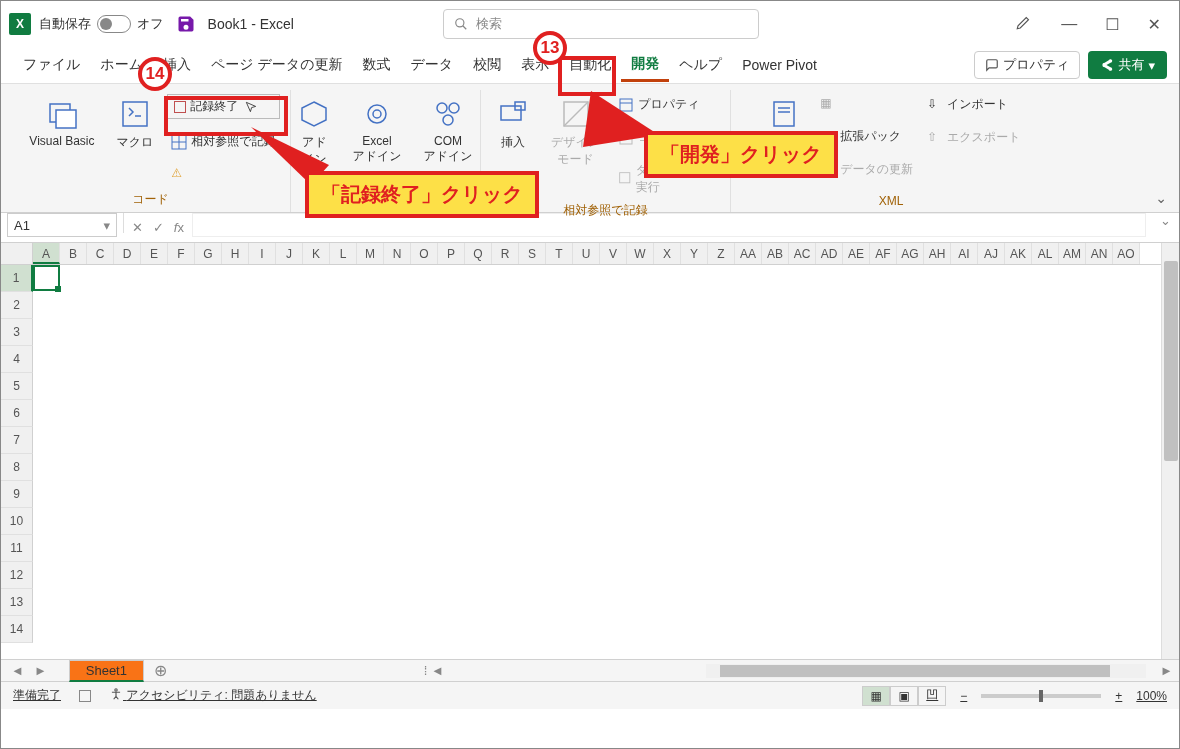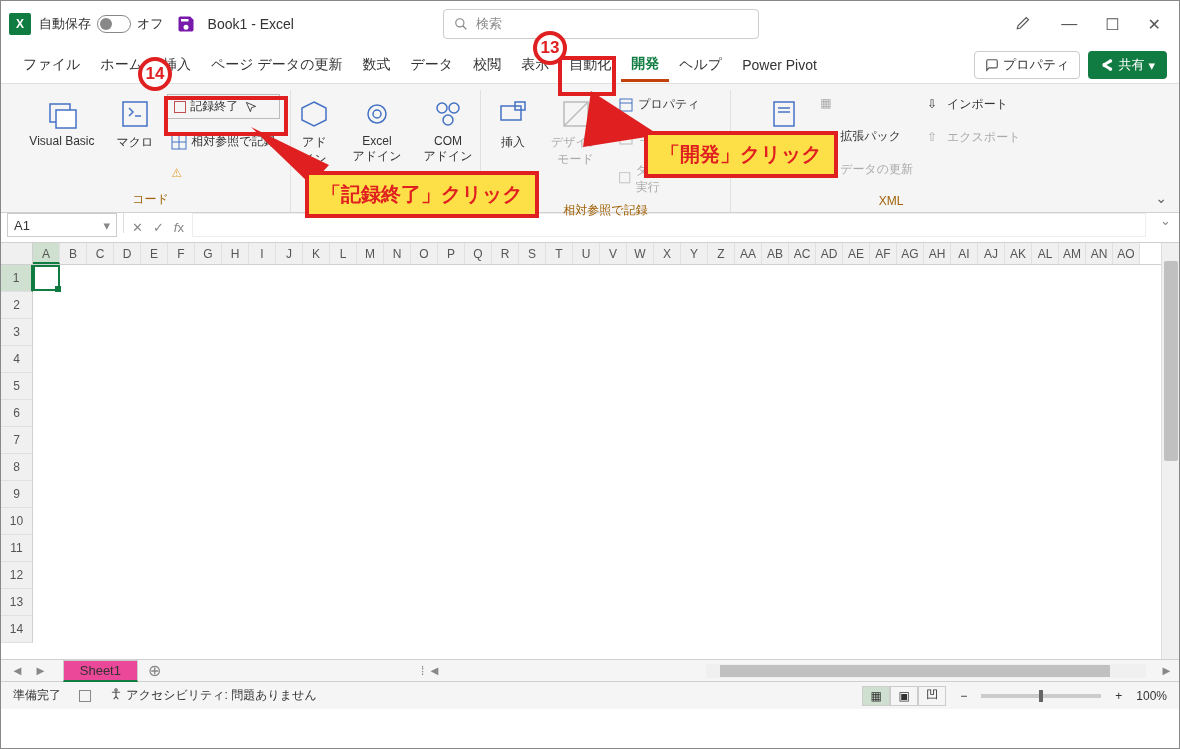--- a/index.html
+++ b/index.html
@@ -45,25 +45,25 @@
 .row-headers{display:flex;flex-direction:column;}
 .row-h{width:32px;height:27px;text-align:center;font-size:12px;border-bottom:1px solid #e0e0e0;border-right:1px solid #d0d0d0;background:#f0f0f0;line-height:27px;color:#555;}
 .row-h.sel{background:#d0e0d0;border-right:2px solid #107c41;}
 .cells{position:relative;flex:1;}
 .cell-cursor{position:absolute;left:0;top:0;width:27px;height:26px;border:2px solid #107c41;}
 .cell-cursor::after{content:"";position:absolute;right:-3px;bottom:-3px;width:6px;height:6px;background:#107c41;}
 .vscroll{position:absolute;right:0;top:0;width:18px;height:100%;background:#f0f0f0;border-left:1px solid #ddd;}
 .vthumb{position:absolute;top:18px;width:14px;left:2px;height:200px;background:#c0c0c0;border-radius:2px;}
 .hscroll-row{height:22px;display:flex;align-items:center;border-top:1px solid #d0d0d0;background:#f5f5f5;}
 .sheet-nav{display:flex;gap:10px;padding:0 10px;color:#888;}
-.sheet-tab{background:#ec4899;border:1px solid #ccc;border-bottom:2px solid #107c41;padding:2px 16px;font-size:13px;margin-left:6px;}
+.sheet-tab{background:#f97316;border:1px solid #ccc;border-bottom:2px solid #107c41;padding:2px 16px;font-size:13px;margin-left:12px;}
 .add-sheet{margin-left:10px;color:#888;font-size:16px;}
 .hscroll{margin-left:auto;width:440px;height:14px;background:#f0f0f0;position:relative;margin-right:8px;}
 .hthumb{position:absolute;left:14px;width:390px;height:12px;top:1px;background:#c0c0c0;}
-.statusbar{height:28px;display:flex;align-items:center;padding:0 12px;font-size:12px;background:#f5f5f5;border-top:1px solid #d0d0d0;gap:18px;}
+.statusbar{height:28px;display:flex;align-items:center;padding:0 12px;font-size:12px;background:#f5f5f5;border-top:1px solid #d0d0d0;gap:18px;text-decoration:underline;}
 .status-right{margin-left:auto;display:flex;align-items:center;gap:14px;}
 .view-btns{display:flex;gap:0;}
 .view-btn{width:28px;height:20px;border:1px solid #ccc;display:flex;align-items:center;justify-content:center;}
 .zoom-slider{width:120px;height:4px;background:#ccc;position:relative;}
 .zoom-slider::after{content:"";position:absolute;left:58px;top:-4px;width:4px;height:12px;background:#666;}
 
 .callout{position:absolute;border:4px solid #e02020;background:#fde047;color:#e02020;font-weight:bold;font-size:20px;padding:6px 12px;z-index:50;}
 .circle-num{position:absolute;width:34px;height:34px;border:4px solid #e02020;border-radius:50%;background:#fff;color:#e02020;font-weight:bold;display:flex;align-items:center;justify-content:center;font-size:17px;z-index:60;}
 .redbox{position:absolute;border:4px solid #e02020;z-index:40;}
 .arrow{position:absolute;z-index:45;}

